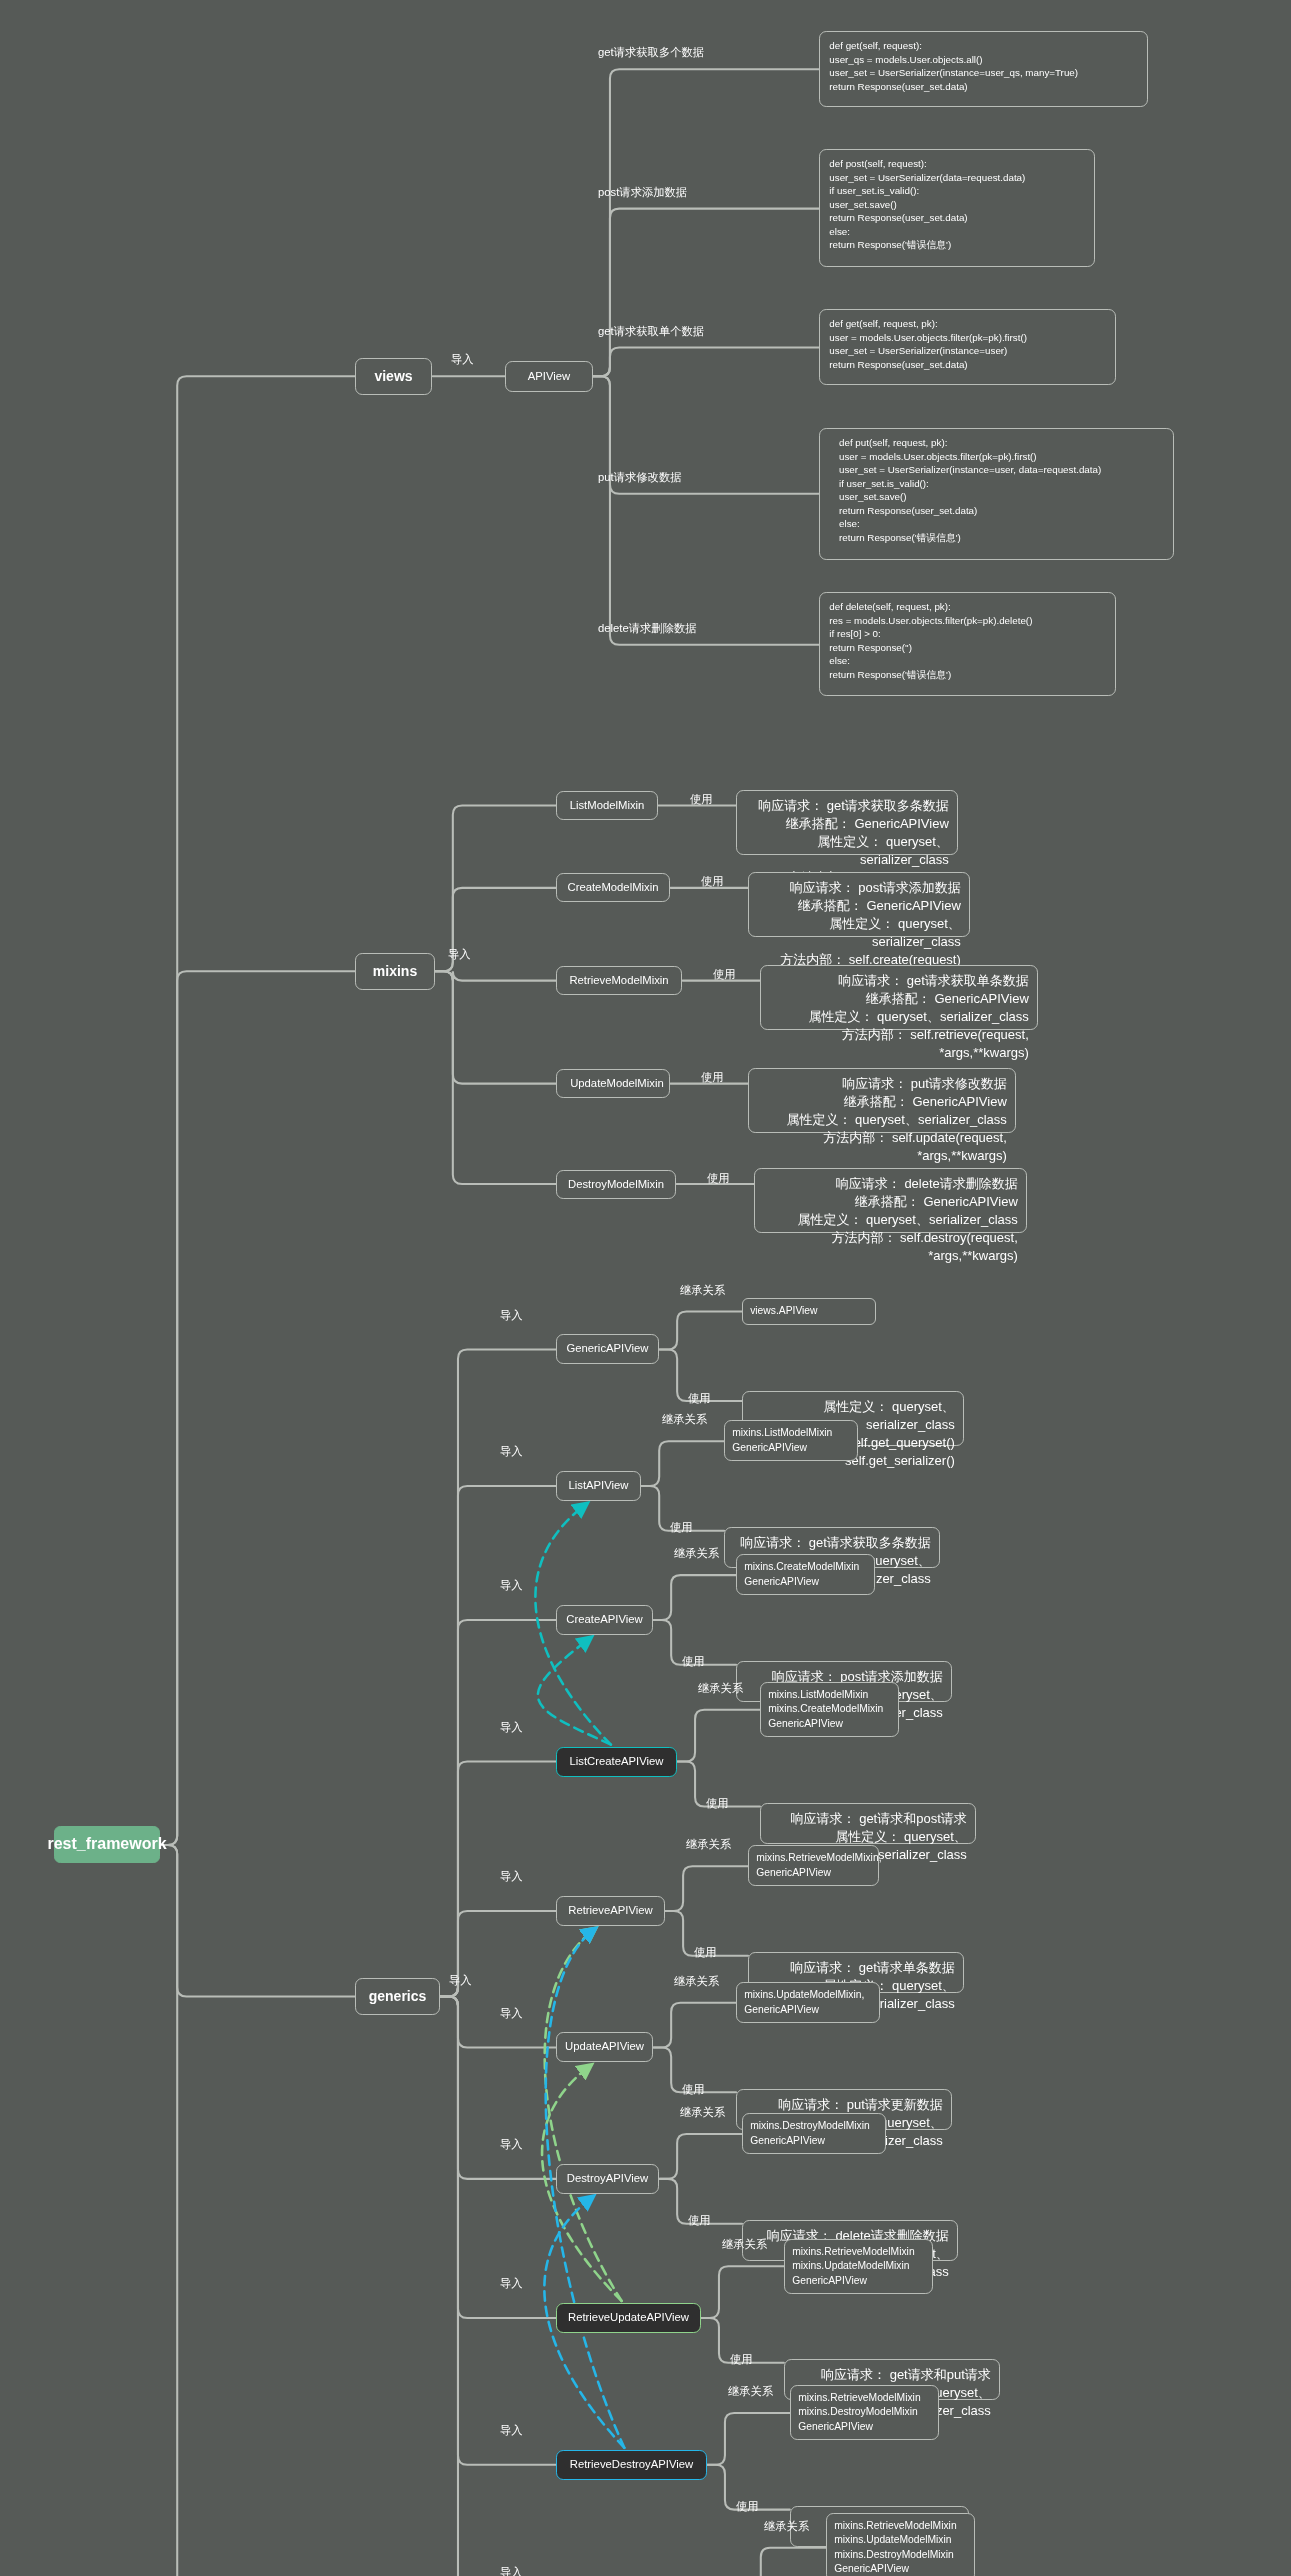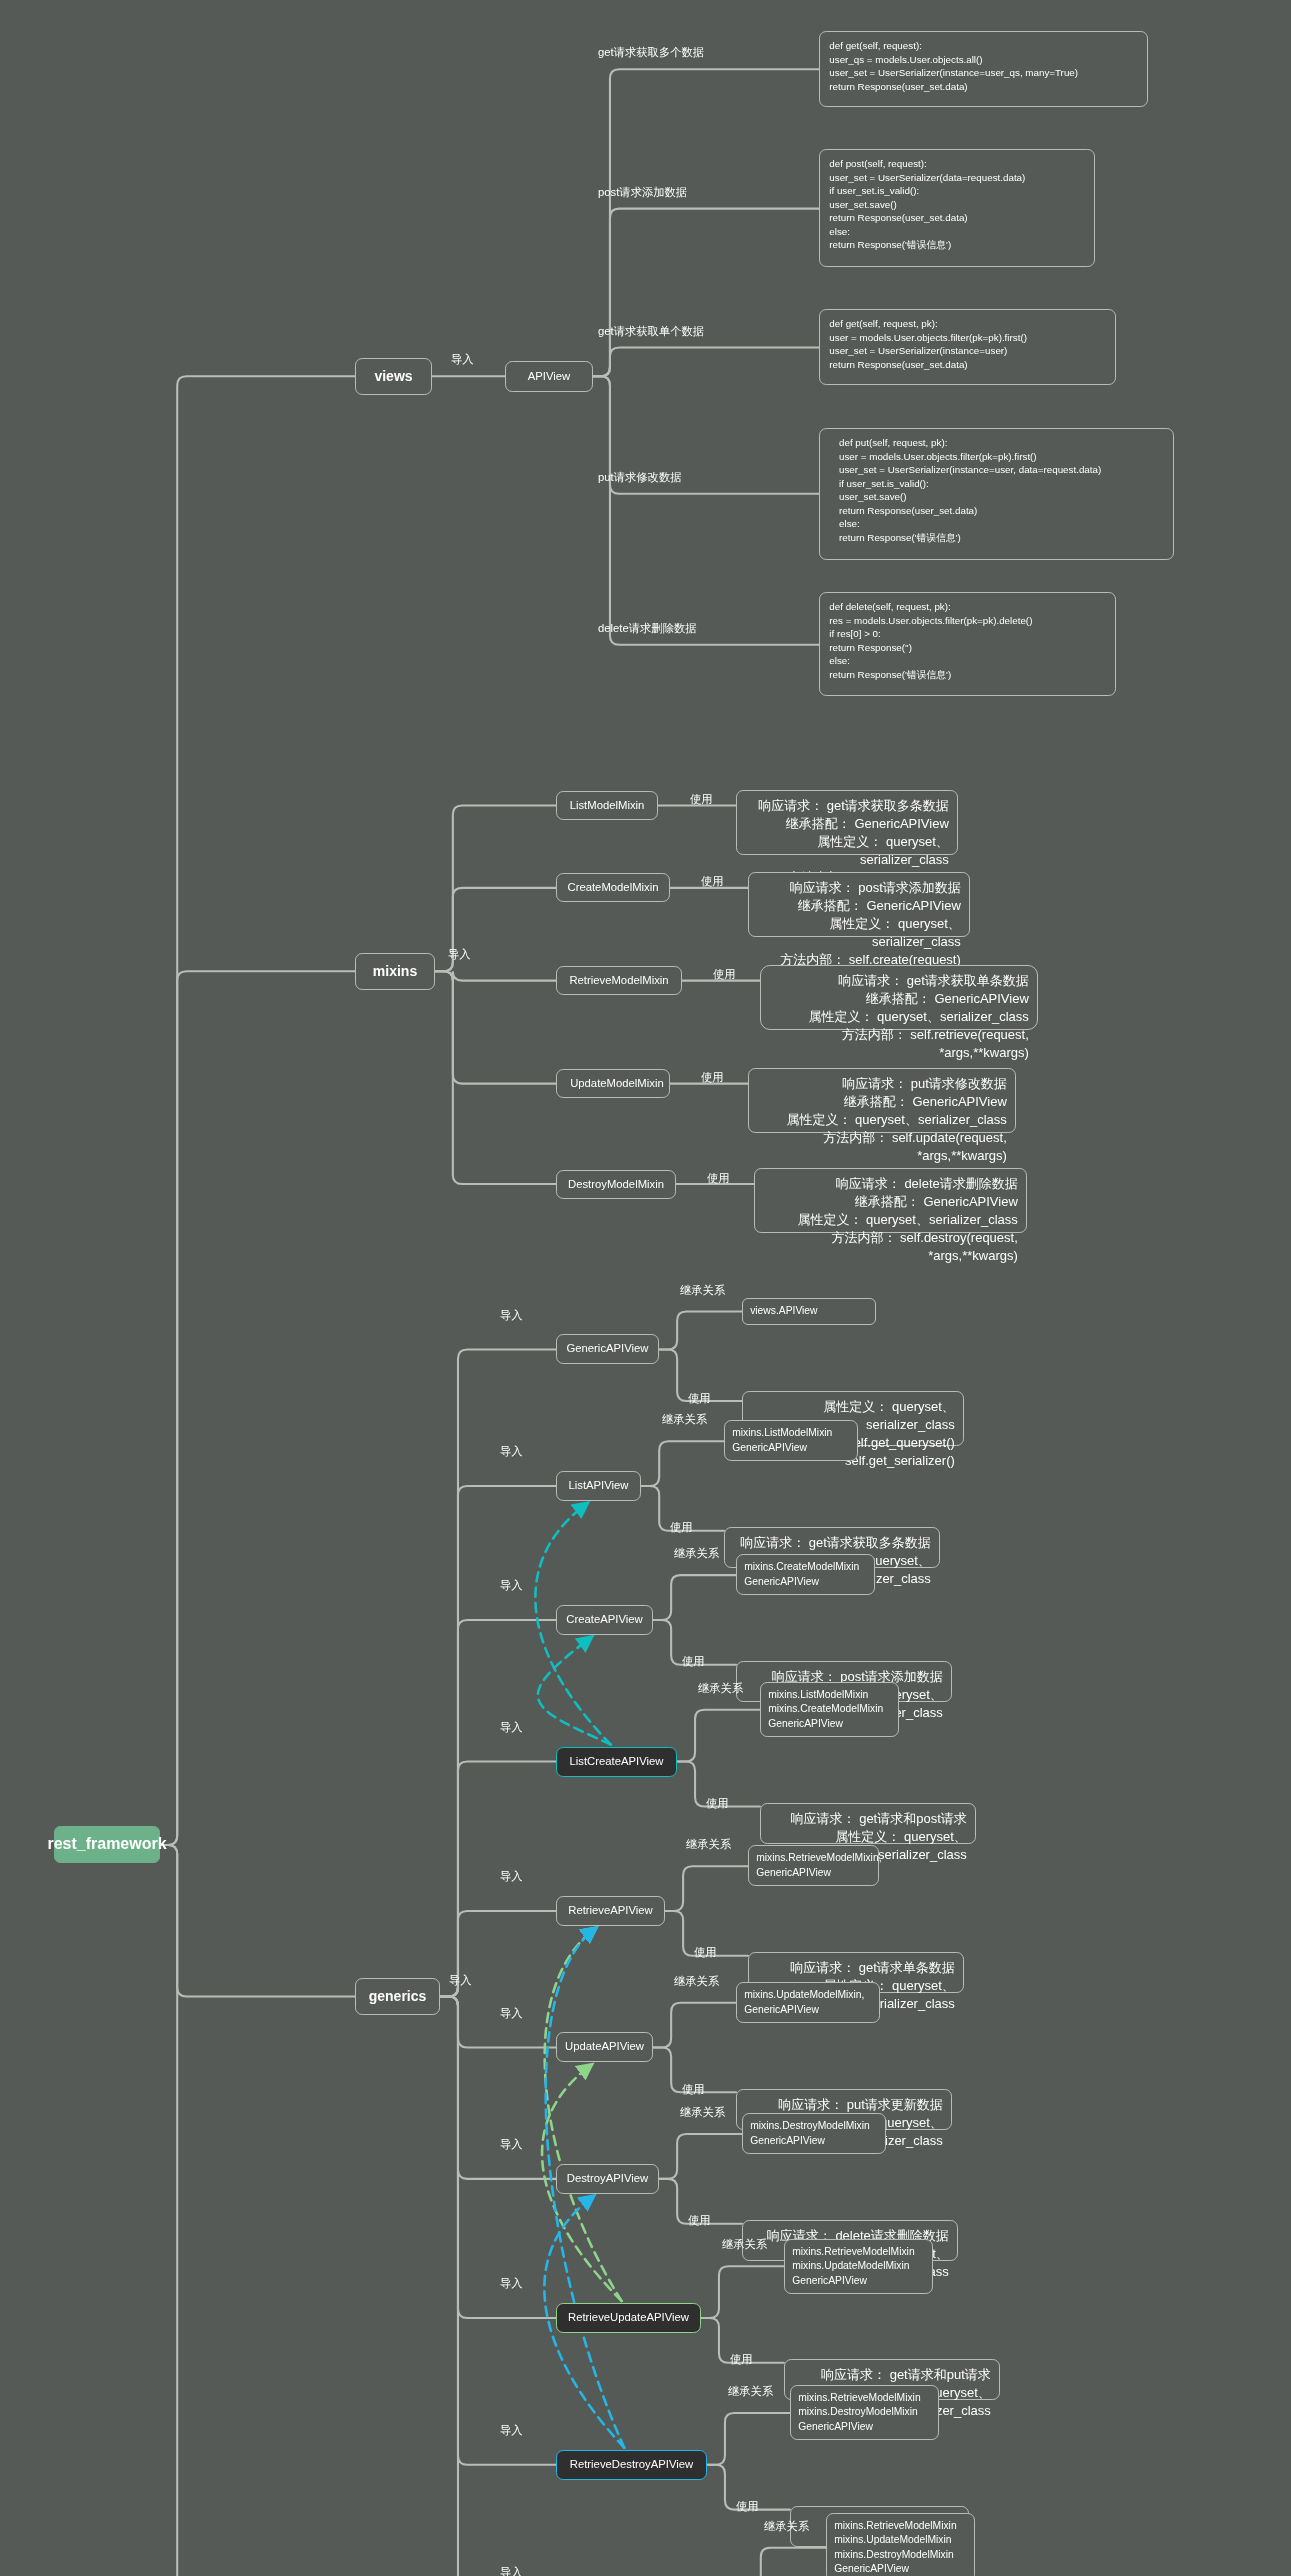--- a/index.html
+++ b/index.html
@@ -151,21 +151,21 @@
       <div class="node detail" style="left: 736px; top: 773px; width: 222px; height: 65px;">响应请求：  get请求获取多条数据
 继承搭配：  GenericAPIView
 属性定义：  queryset、serializer_class
 方法内部：  self.list(request)</div>
       <div class="node lvl2" style="left: 556px; top: 873px; width: 114px; height: 29px;">CreateModelMixin</div>
       <div class="node detail" style="left: 748px; top: 855px; width: 222px; height: 65px;">响应请求：  post请求添加数据
 继承搭配：  GenericAPIView
 属性定义：  queryset、serializer_class
 方法内部：  self.create(request)</div>
       <div class="node lvl2" style="left: 556px; top: 966px; width: 126px; height: 29px;">RetrieveModelMixin</div>
-      <div class="node detail" style="left: 760px; top: 948px; width: 278px; height: 65px; border-radius: 10px;">响应请求：  get请求获取单条数据
+      <div class="node detail" style="left: 760px; top: 948px; width: 278px; height: 65px;">响应请求：  get请求获取单条数据
 继承搭配：  GenericAPIView
 属性定义：  queryset、serializer_class
 方法内部：  self.retrieve(request, *args,**kwargs)</div>
       <div class="node lvl2" style="left: 556px; top: 1069px; width: 114px; height: 29px; padding-left: 16px;">UpdateModelMixin</div>
       <div class="node detail" style="left: 748px; top: 1051px; width: 268px; height: 65px;">响应请求：  put请求修改数据
 继承搭配：  GenericAPIView
 属性定义：  queryset、serializer_class
 方法内部：  self.update(request, *args,**kwargs)</div>
       <div class="node lvl2" style="left: 556px; top: 1170px; width: 120px; height: 29px;">DestroyModelMixin</div>
       <div class="node detail" style="left: 754px; top: 1151px; width: 273px; height: 65px;">响应请求：  delete请求删除数据

